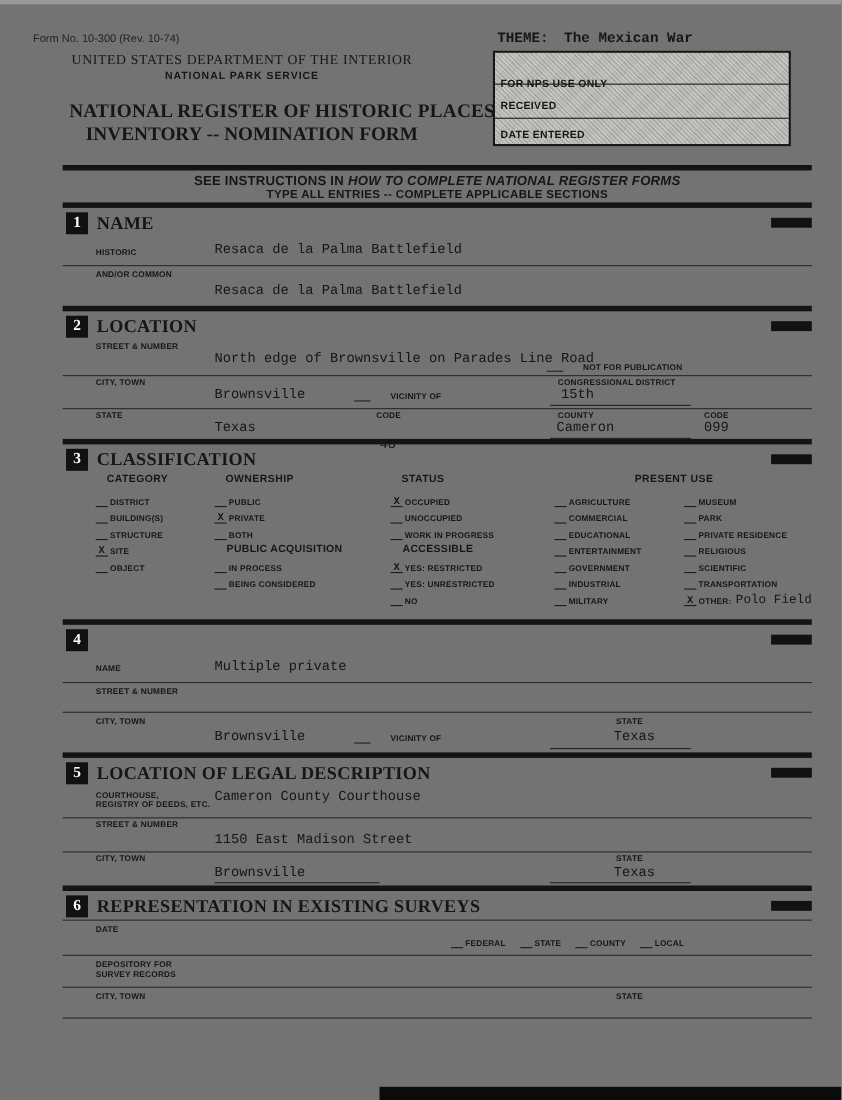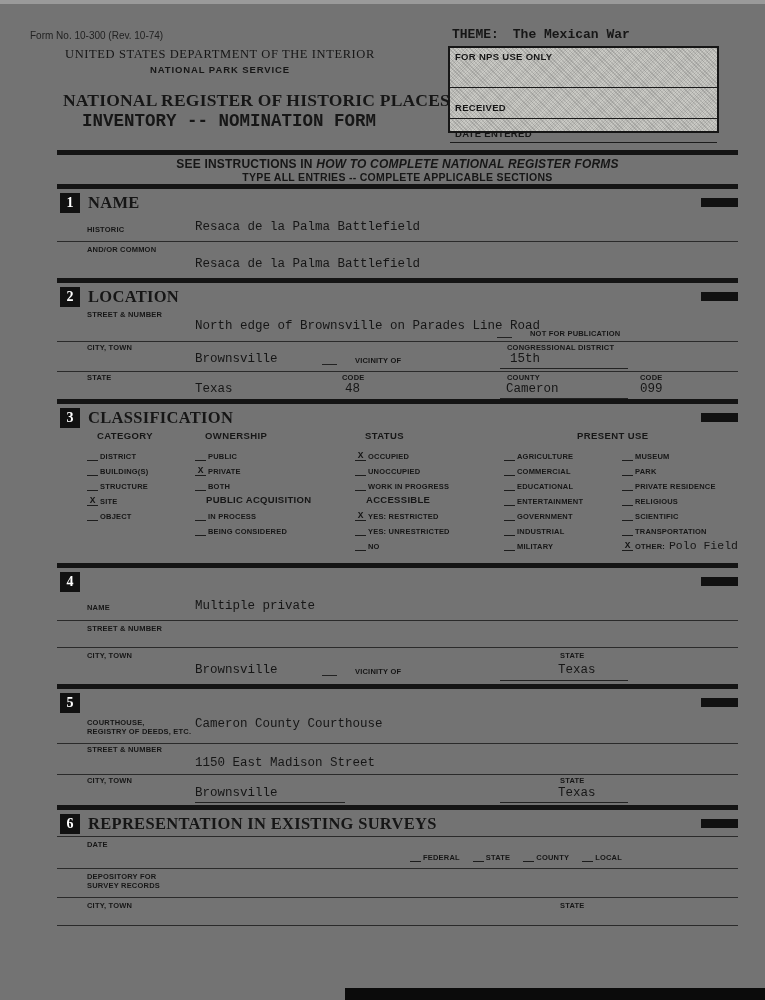--- a/index.html
+++ b/index.html
@@ -6,25 +6,25 @@
   body{background:#9a9a9a;font-family:"Liberation Sans",sans-serif}
   .page{position:relative;width:765px;height:1000px;background:#737373;color:#161616;overflow:hidden;margin:4px auto}
   .hdr{position:absolute;left:0;top:0;width:765px;height:146px}
   .form-no{position:absolute;left:30px;top:26px;font-size:10px;color:#222}
   .theme{position:absolute;left:452px;top:23px;font-family:"Liberation Mono","DejaVu Sans Mono",monospace;font-size:13px;font-weight:700;white-space:nowrap}
   .theme .tv{margin-left:14px}
   .dept{position:absolute;left:10px;top:43px;width:420px;text-align:center;font-family:"Liberation Serif","DejaVu Serif",serif;font-size:12.5px;letter-spacing:.6px}
   .svc{position:absolute;left:10px;top:60px;width:420px;text-align:center;font-size:9.5px;font-weight:700;letter-spacing:.9px}
   .nps-box{position:absolute;left:448px;top:42px;width:271px;height:87px;border:2px solid #161616;box-sizing:border-box;background-color:#c9c9c4;background-image:repeating-linear-gradient(45deg,rgba(70,70,70,.20) 0 1px,rgba(0,0,0,0) 1px 3px),repeating-linear-gradient(-45deg,rgba(110,110,110,.18) 0 1px,rgba(0,0,0,0) 1px 2px)}
   .nps-row{font-size:9.5px;font-weight:700;letter-spacing:.3px;padding-left:5px;border-bottom:1.5px solid #1c1c1c;box-sizing:border-box}
-  .nps-r1{height:40px;padding-top:3px}
+  .nps-r1{height:29px;padding-top:23px}
   .nps-r2{height:31px;padding-top:14px}
   .nps-r3{height:24px;padding-top:9px}
   .title1{position:absolute;left:8px;top:86px;width:442px;text-align:right;font-family:"Liberation Serif","DejaVu Serif",serif;font-weight:700;font-size:17.5px;letter-spacing:.2px}
-  .title2{position:absolute;left:8px;top:107px;width:442px;text-align:center;font-family:Liberation Mono, monospace;font-weight:700;font-size:17.5px}
+  .title2{position:absolute;left:8px;top:107px;width:442px;text-align:center;font-family:Liberation Serif, serif;font-weight:700;font-size:17.5px}
   .bodycol{position:absolute;left:57px;top:146px;width:681px}
   .rule-thick{height:5px;background:#141414}
   .rule-thin{height:1px;background:#2a2a2a}
   .instr{text-align:center;padding-top:2px;height:27px}
   .instr1{font-size:12px;font-weight:700;letter-spacing:.2px}
   .instr1 .ital{font-style:italic}
   .instr2{font-size:10.5px;font-weight:700;letter-spacing:.3px}
   .sec-hdr{position:relative;height:24px;padding-top:2px;display:flex;align-items:center;gap:8px}
   .sec-num{width:20px;height:20px;background:#111;color:#fff;font-family:"Liberation Serif","DejaVu Serif",serif;font-weight:700;font-size:14px;display:flex;align-items:center;justify-content:center;margin-left:3px;flex:0 0 auto}
   .sec-title{font-family:"Liberation Serif","DejaVu Serif",serif;font-weight:700;font-size:16.5px;letter-spacing:.3px;white-space:nowrap}
@@ -120,21 +120,21 @@
       <span class="fvalue typed" style="left:453px;top:10px">15th</span>
       <span class="hseg" style="left:443px;top:26px;width:128px"></span>
     </div>
     <div class="rule-thin"></div>
     <div class="frow" style="height:27px">
       <span class="flabel" style="left:30px;top:1px">STATE</span>
       <span class="flabel" style="left:285px;top:1px">CODE</span>
       <span class="flabel" style="left:450px;top:1px">COUNTY</span>
       <span class="flabel" style="left:583px;top:1px">CODE</span>
       <span class="fvalue typed" style="left:138px;top:10px">Texas</span>
-      <span class="fvalue typed" style="left:288px;top:10px">48</span>
+      <span class="fvalue typed" style="left:288px;top:25px">48</span>
       <span class="fvalue typed" style="left:449px;top:10px">Cameron</span>
       <span class="hseg" style="left:443px;top:26px;width:128px"></span>
       <span class="fvalue typed" style="left:583px;top:10px">099</span>
     </div>
     <div class="rule-thick"></div>
 
     <div class="sec-hdr">
       <span class="sec-num">3</span>
       <span class="sec-title">CLASSIFICATION</span>
       <span class="sec-bar"></span>
@@ -307,20 +307,21 @@
         <span class="blank"></span>
         <span class="cl">VICINITY OF</span>
       </span>
       <span class="fvalue typed" style="left:501px;top:15px">Texas</span>
       <span class="hseg" style="left:443px;top:32px;width:128px"></span>
     </div>
     <div class="rule-thick"></div>
 
     <div class="sec-hdr">
       <span class="sec-num">5</span>
+      <span class="sec-title">LOCATION OF LEGAL DESCRIPTION</span>
       <span class="sec-bar"></span>
     </div>
     <div class="frow" style="height:28px">
       <span class="flabel flabel2" style="left:30px;top:3px"><span>COURTHOUSE,</span><br><span>REGISTRY OF DEEDS, ETC.</span></span>
       <span class="fvalue typed" style="left:138px;top:2px">Cameron County Courthouse</span>
     </div>
     <div class="rule-thin"></div>
     <div class="frow" style="height:30px">
       <span class="flabel" style="left:30px;top:1px">STREET &amp; NUMBER</span>
       <span class="fvalue typed" style="left:138px;top:12px">1150 East Madison Street</span>

